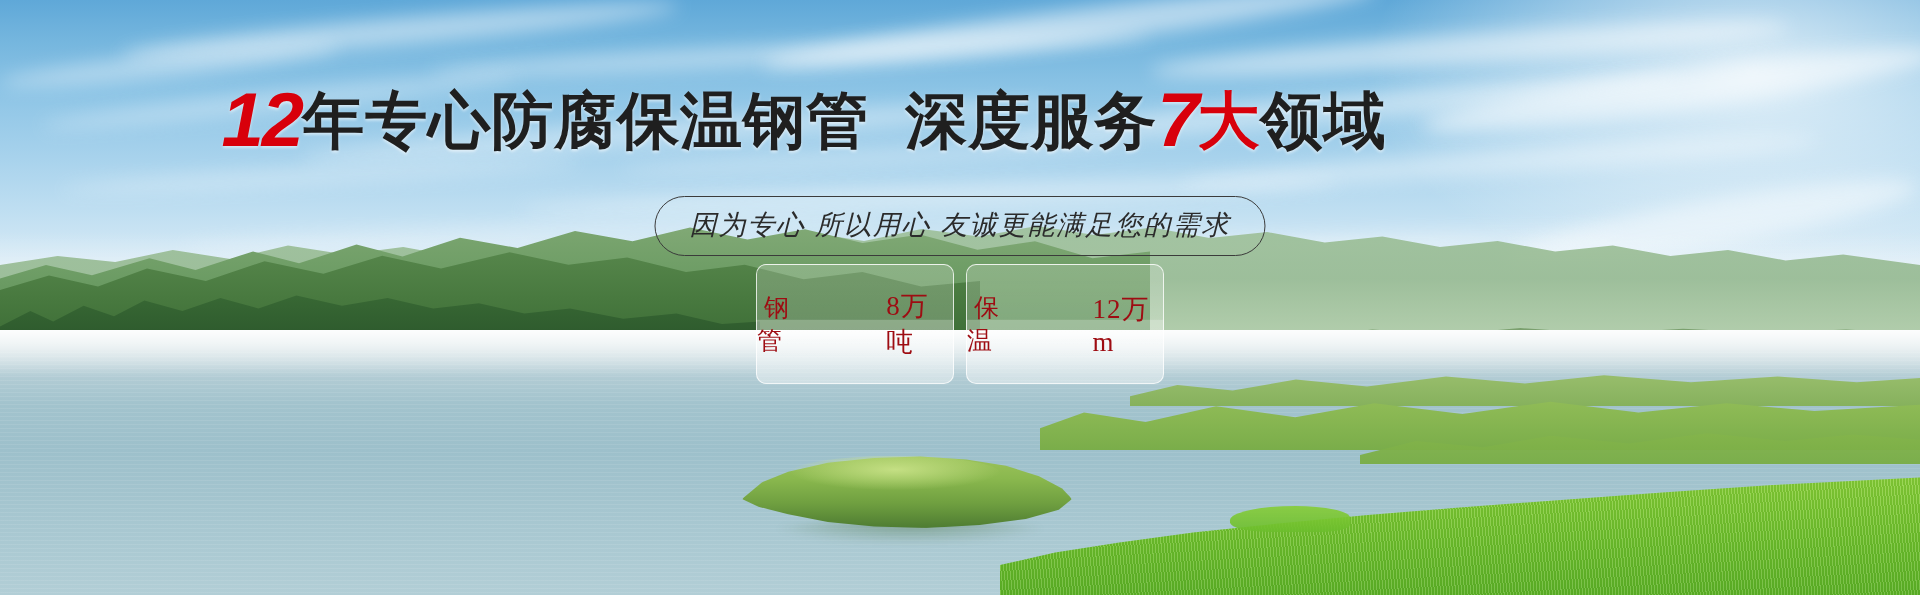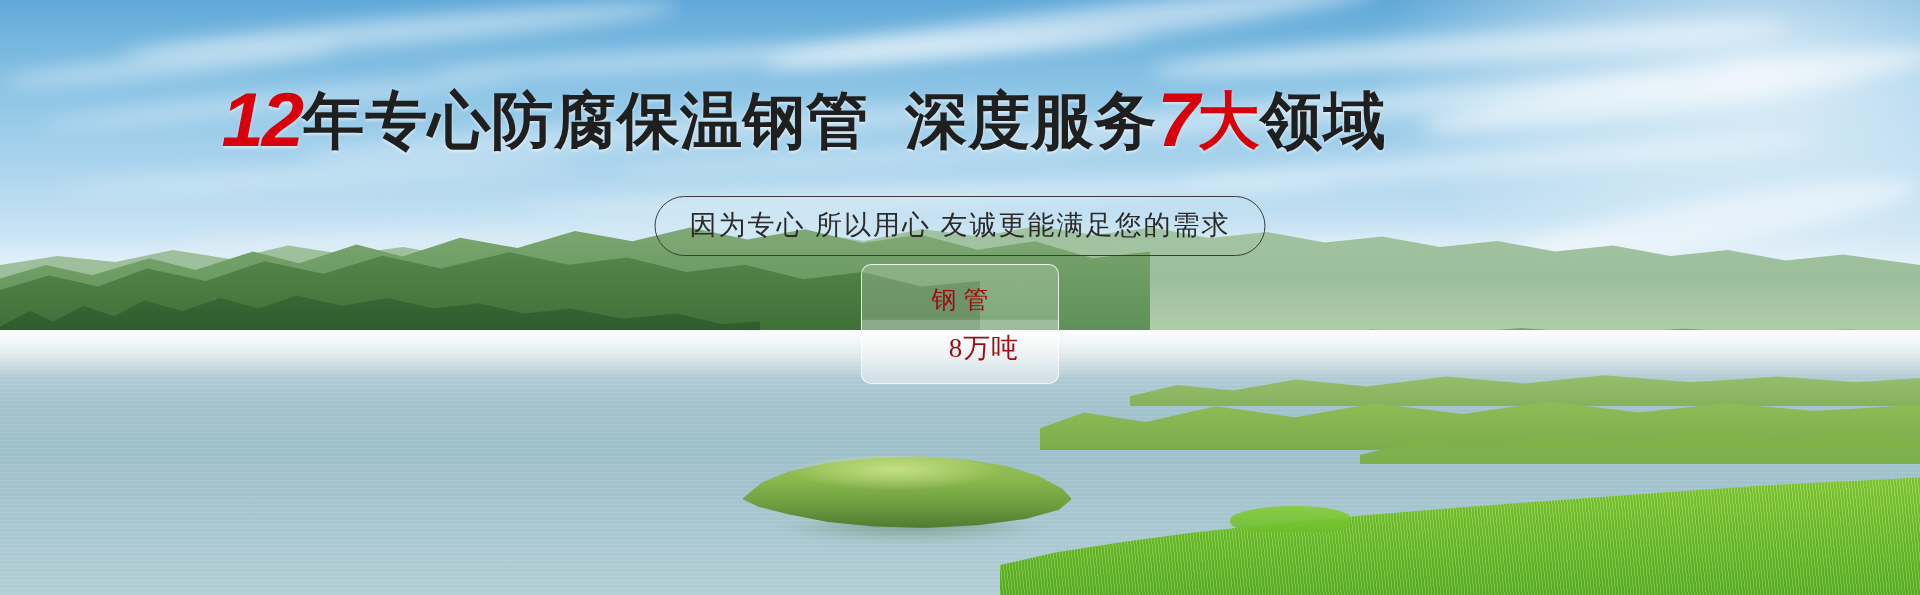--- a/index.html
+++ b/index.html
@@ -234,40 +234,41 @@
     position: absolute; left: 50%; top: 196px;
     transform: translateX(-50%);
     padding: 10px 34px 12px;
     border: 1.5px solid #3b3b3b;
     border-radius: 34px;
     font-size: 27px;
     letter-spacing: 2px;
     color: #2b2b2b;
     white-space: nowrap;
     background: rgba(255,255,255,0.04);
+    font-style: italic;
   }
 
   
   .cards {
     position: absolute; left: 50%; top: 264px;
     transform: translateX(-50%);
     display: flex;
     gap: 12px;
   }
   .card {
     width: 198px; height: 120px;
     border: 1px solid rgba(255,255,255,0.78);
     border-radius: 10px;
     background: linear-gradient(to bottom,
       rgba(255,255,255,0.20) 0%,
       rgba(255,255,255,0.22) 46%,
       rgba(255,255,255,0.40) 47%,
       rgba(255,255,255,0.42) 100%);
     display: flex;
-    flex-direction: column;
+    flex-direction: row;
     align-items: center;
     justify-content: center;
     gap: 14px;
   }
   .card .c-label {
     font-size: 25px;
     letter-spacing: 7px;
     text-indent: 7px;
     color: #9e0c12;
     font-weight: 400;
@@ -339,15 +340,21 @@
     <span>因为专心 所以用心 友诚更能满足您的需求</span>
   </div>
 
   <div class="cards">
     <div class="card">
       <div class="c-label">钢管</div>
       <div class="c-value">
         <span>8万吨</span><sup></sup>
       </div>
     </div>
+    <div class="card">
+      <div class="c-label">保温</div>
+      <div class="c-value">
+        <span>12万m</span><sup></sup>
+      </div>
+    </div>
   </div>
 
 </div>
 
 </body></html>

